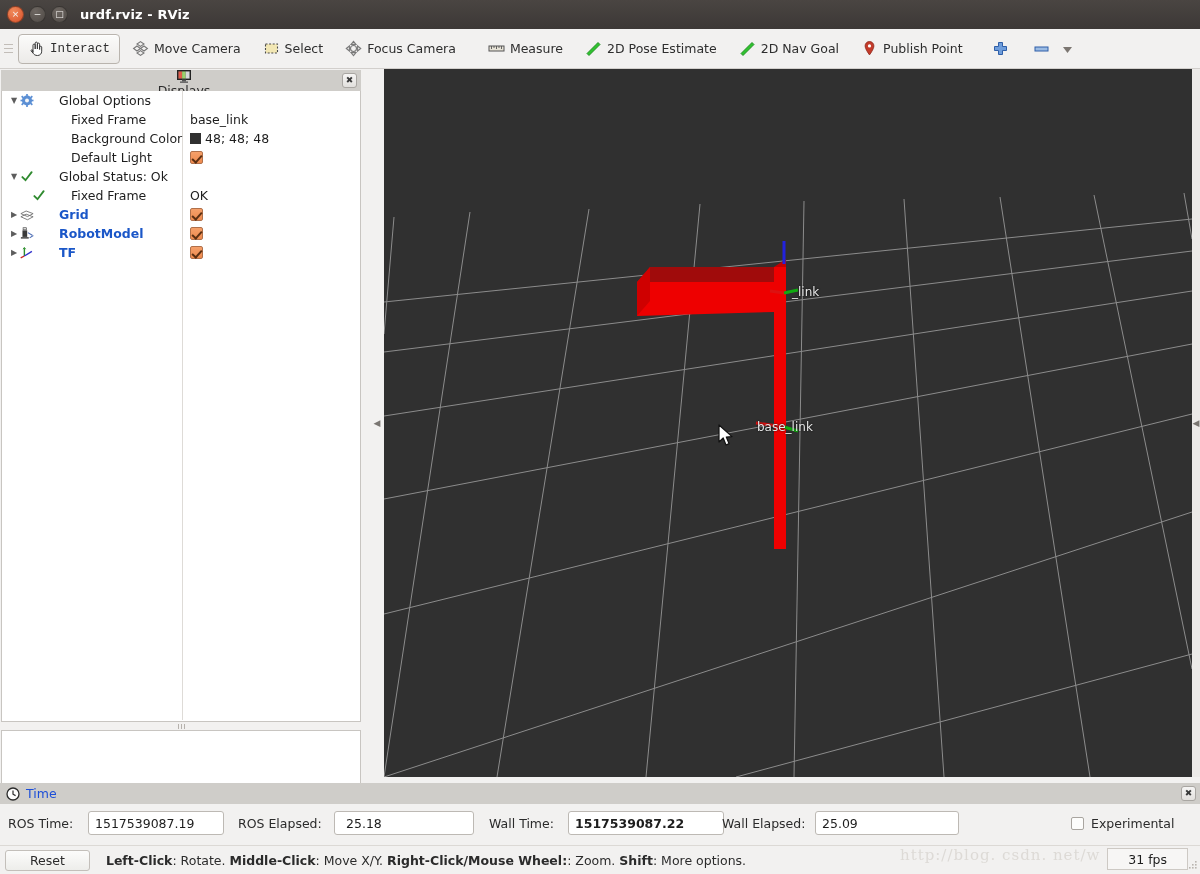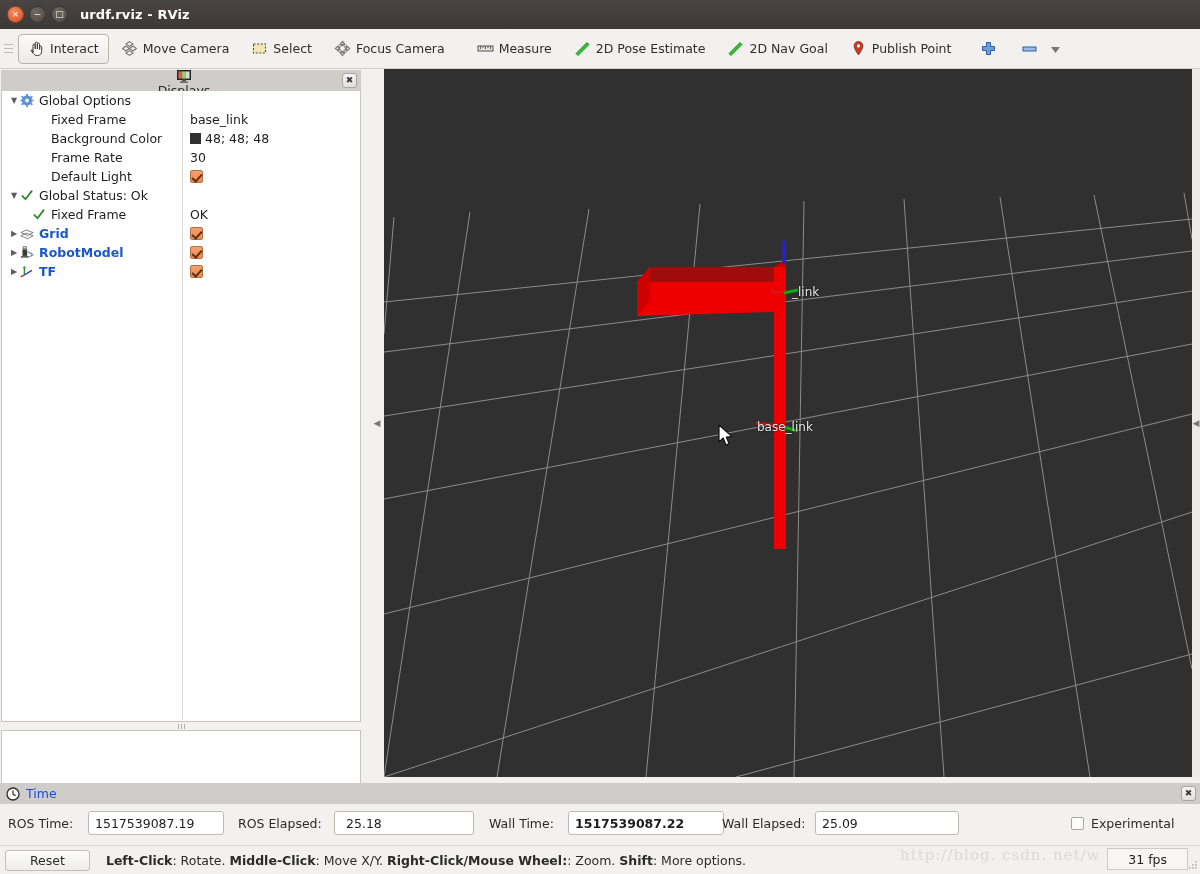--- a/index.html
+++ b/index.html
@@ -46,20 +46,21 @@
   .tbtn {
     display: flex; align-items: center; gap: 5px;
     height: 30px; padding: 0 9px; margin: 0 1px;
     border: 1px solid transparent; border-radius: 4px;
     color: #2e2e2e; font-size: 12.5px; white-space: nowrap;
   }
   .tbtn.checked {
     background: linear-gradient(to bottom,#fbfbfa,#eceae8);
     border: 1px solid #b9b4ae;
     box-shadow: 0 1px 0 rgba(255,255,255,0.8) inset;
+    font-family: Liberation Mono, monospace;
   }
   .ticon { width: 17px; height: 17px; display:inline-block; position: relative; flex: none;}
   .tsep { width: 10px; }
 
   
   #displays {
     position: absolute; left: 0; top: 69px; width: 362px; height: 708px;
     background: #f2f1f0;
   }
   #displays-header {
@@ -87,21 +88,21 @@
   }
   .trow {
     position: relative; height: 19px; display: flex; align-items: center;
     font-size: 12.5px; color: #1d1d1d;
   }
   .twist {
     width: 12px; margin-left: 6px; display:flex; align-items:center; justify-content:center;
     color:#5d5d5d; font-size: 8px; flex:none;
   }
   .ticon-sm { width: 15px; height: 14px; margin-right: 4px; flex:none; position: relative;}
-  .tlabel { white-space: nowrap; }
+  .tlabel { white-space: nowrap; margin-left: 20px; }
   .tlabel.link { color: #1b57c8; font-weight: bold; }
   .tvalue {
     position: absolute; left: 188px; top: 0; height: 19px;
     display: flex; align-items: center; gap: 4px;
     font-size: 12.5px; color: #1d1d1d;
   }
   .swatch { width: 11px; height: 11px; background: #303030; display:inline-block;}
   .chk {
     width: 13px; height: 13px; border: 1px solid #b0704a; border-radius: 2px;
     background: linear-gradient(to bottom,#f5a06a,#ee8a4e);
@@ -382,26 +383,20 @@
           <span class="ticon-sm"></span>
           <span class="tlabel">Background Color</span>
           <span class="tvalue">
             <span class="swatch" style="background: rgb(48, 48, 48);"></span>
             <span>48; 48; 48</span>
           </span>
         </div>
         <div class="trow">
           <span class="twist" style="margin-left: 18px;"></span>
           <span class="ticon-sm"></span>
-          <span class="tlabel">Frame Rate</span>
-          <span class="tvalue">30</span>
-        </div>
-        <div class="trow">
-          <span class="twist" style="margin-left: 18px;"></span>
-          <span class="ticon-sm"></span>
           <span class="tlabel">Default Light</span>
           <span class="tvalue">
             <span class="chk"></span>
           </span>
         </div>
         <div class="trow">
           <span class="twist" style="margin-left: 6px;">▼</span>
           <span class="ticon-sm"><svg width="14" height="13" viewBox="0 0 14 14">
               <path d="M2 7.6 L5.4 11 L12 2.3" fill="none" stroke="#2f8a2f" stroke-width="2" stroke-linecap="round"></path>
             </svg></span>

